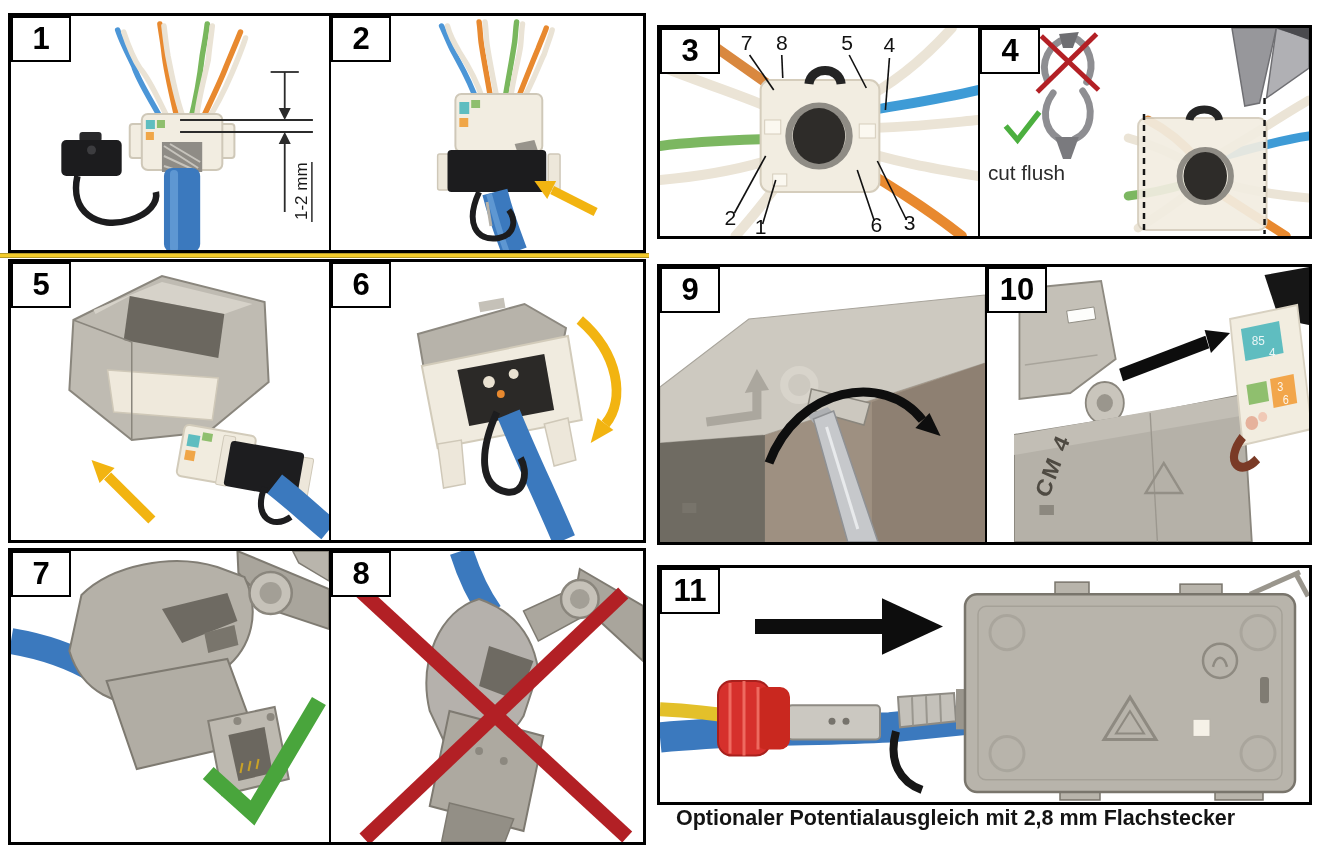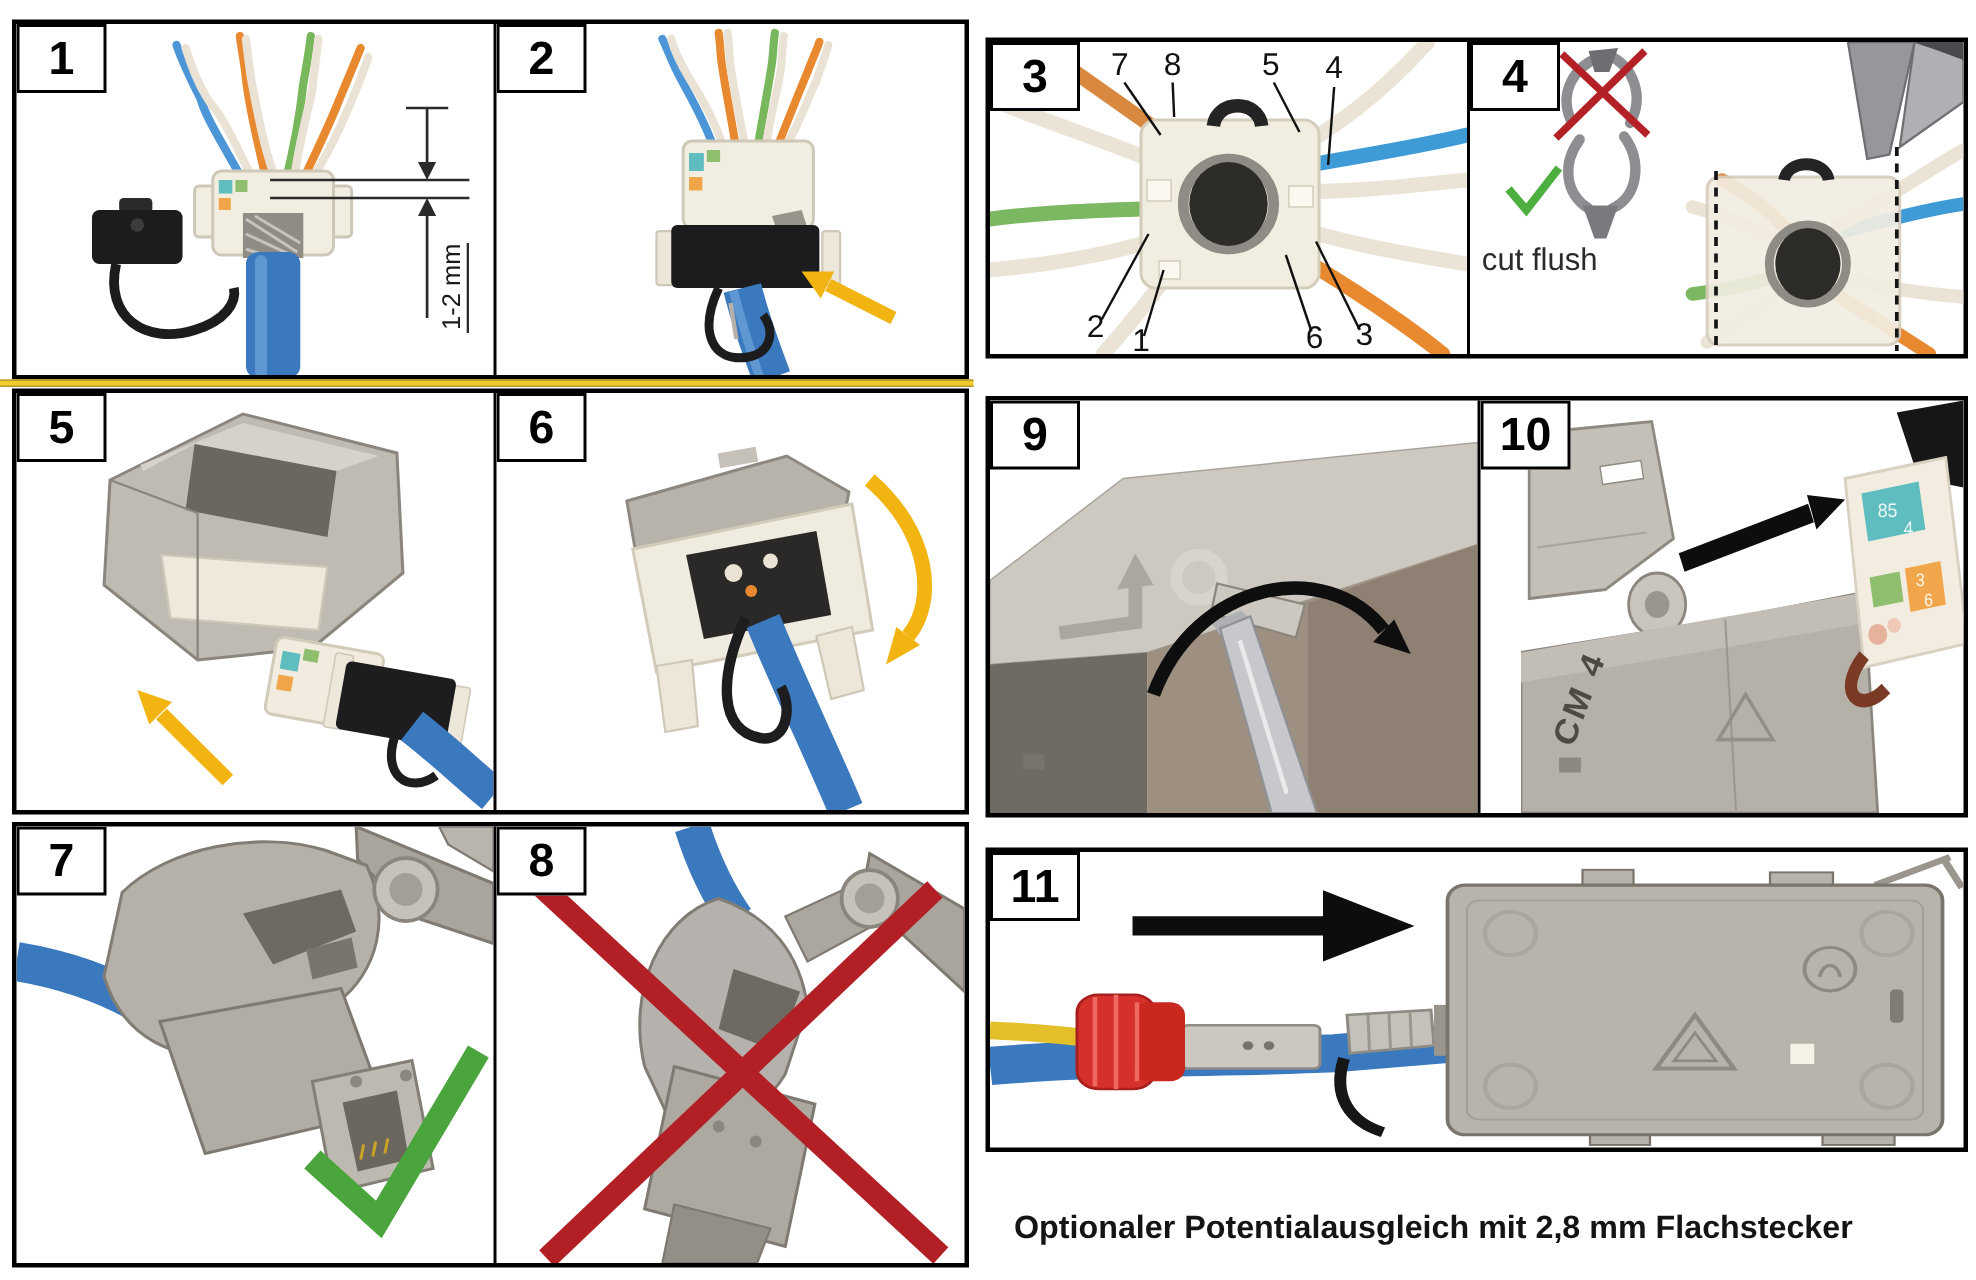--- a/index.html
+++ b/index.html
@@ -370,21 +370,21 @@
           <text x="290" y="124" font-size="12" fill="#FDF6EC">3</text>
           <text x="296" y="137" font-size="12" fill="#FDF6EC">6</text>
           <circle cx="262" cy="156" r="7" fill="#E6B29C"></circle>
           <circle cx="274" cy="150" r="5" fill="#F0C9B6"></circle>
           <path d="M252,170 C230,196 250,210 268,192" stroke="#7A3A26" stroke-width="9" fill="none"></path>
         </g>
       </svg>
     </div>
   </div>
 
-  <div class="box" style="left:657px;top:565px;width:655px;height:203px;">
+  <div class="box" style="left:657px;top:565px;width:655px;height:240px;">
     <div class="pane" style="left:0;right:0;">
       <div class="nb">11</div>
       <svg viewBox="0 0 649 232" preserveAspectRatio="none">
         <g>
           <path d="M95,58 L225,58" stroke="#0D0D0D" stroke-width="15" fill="none"></path>
           <polygon points="283,58 222,30 222,86" fill="#0D0D0D"></polygon>
         </g>
         <g fill="none">
           <path d="M0,168 C80,160 150,162 230,158 L312,150" stroke="#3B79BE" stroke-width="30"></path>
           <path d="M0,140 C40,142 60,145 78,148" stroke="#E3C02A" stroke-width="14"></path>

